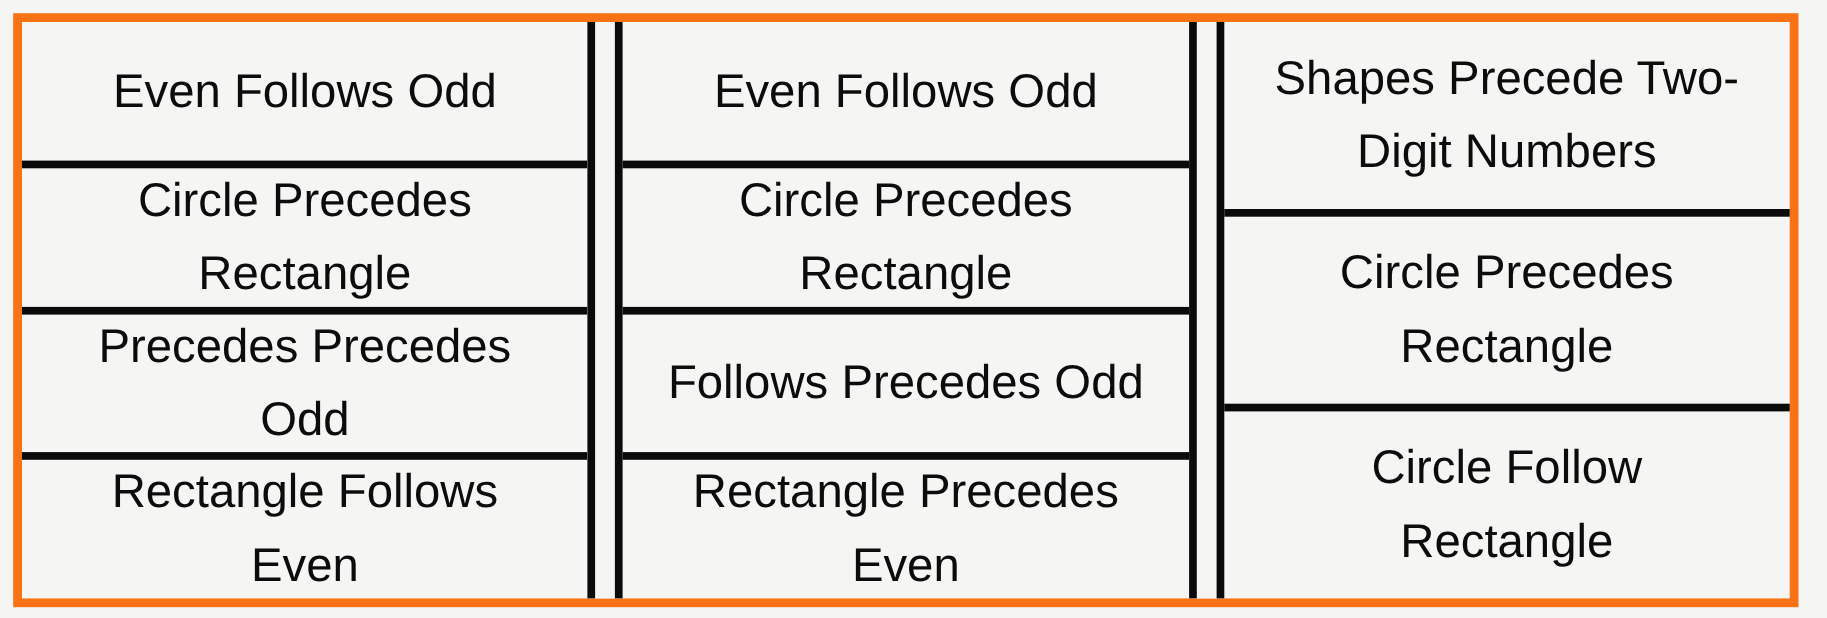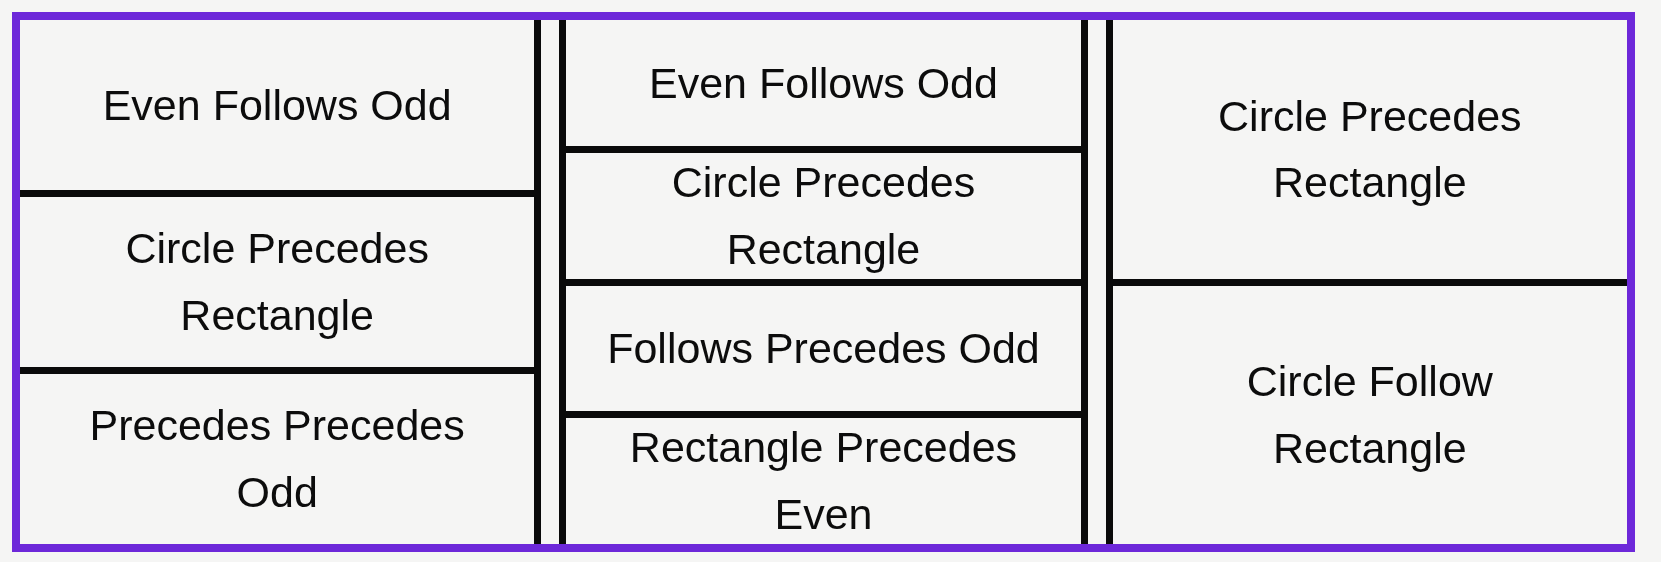--- a/index.html
+++ b/index.html
@@ -11,21 +11,21 @@
     overflow: hidden;
     font-family: "Liberation Sans", "DejaVu Sans", sans-serif;
   }
   .board {
     position: absolute;
     left: 12px;
     top: 12px;
     width: 1623px;  
     height: 540px;  
     box-sizing: border-box;
-    border: 8px solid #6d28d9;
+    border: 8px solid #f97316;
     display: flex;
     flex-direction: row;
     background: #f5f5f4;
   }
   .panel {
     flex: 1 1 0;
     display: flex;
     flex-direction: column;
     min-width: 0;
   }
@@ -64,20 +64,23 @@
   <div class="panel">
     <div class="cell">
       <span class="rule-text">Even Follows Odd</span>
     </div>
     <div class="cell">
       <span class="rule-text">Circle Precedes Rectangle</span>
     </div>
     <div class="cell">
       <span class="rule-text">Precedes Precedes Odd</span>
     </div>
+    <div class="cell">
+      <span class="rule-text">Rectangle Follows Even</span>
+    </div>
   </div>
 
   <div class="divider"></div>
 
   <div class="panel">
     <div class="cell">
       <span class="rule-text">Even Follows Odd</span>
     </div>
     <div class="cell">
       <span class="rule-text">Circle Precedes Rectangle</span>
@@ -87,20 +90,23 @@
     </div>
     <div class="cell">
       <span class="rule-text">Rectangle Precedes Even</span>
     </div>
   </div>
 
   <div class="divider"></div>
 
   <div class="panel">
     <div class="cell">
+      <span class="rule-text">Shapes Precede Two-Digit Numbers</span>
+    </div>
+    <div class="cell">
       <span class="rule-text">Circle Precedes Rectangle</span>
     </div>
     <div class="cell">
       <span class="rule-text">Circle Follow Rectangle</span>
     </div>
   </div>
 
 </div>
 
 </body></html>

